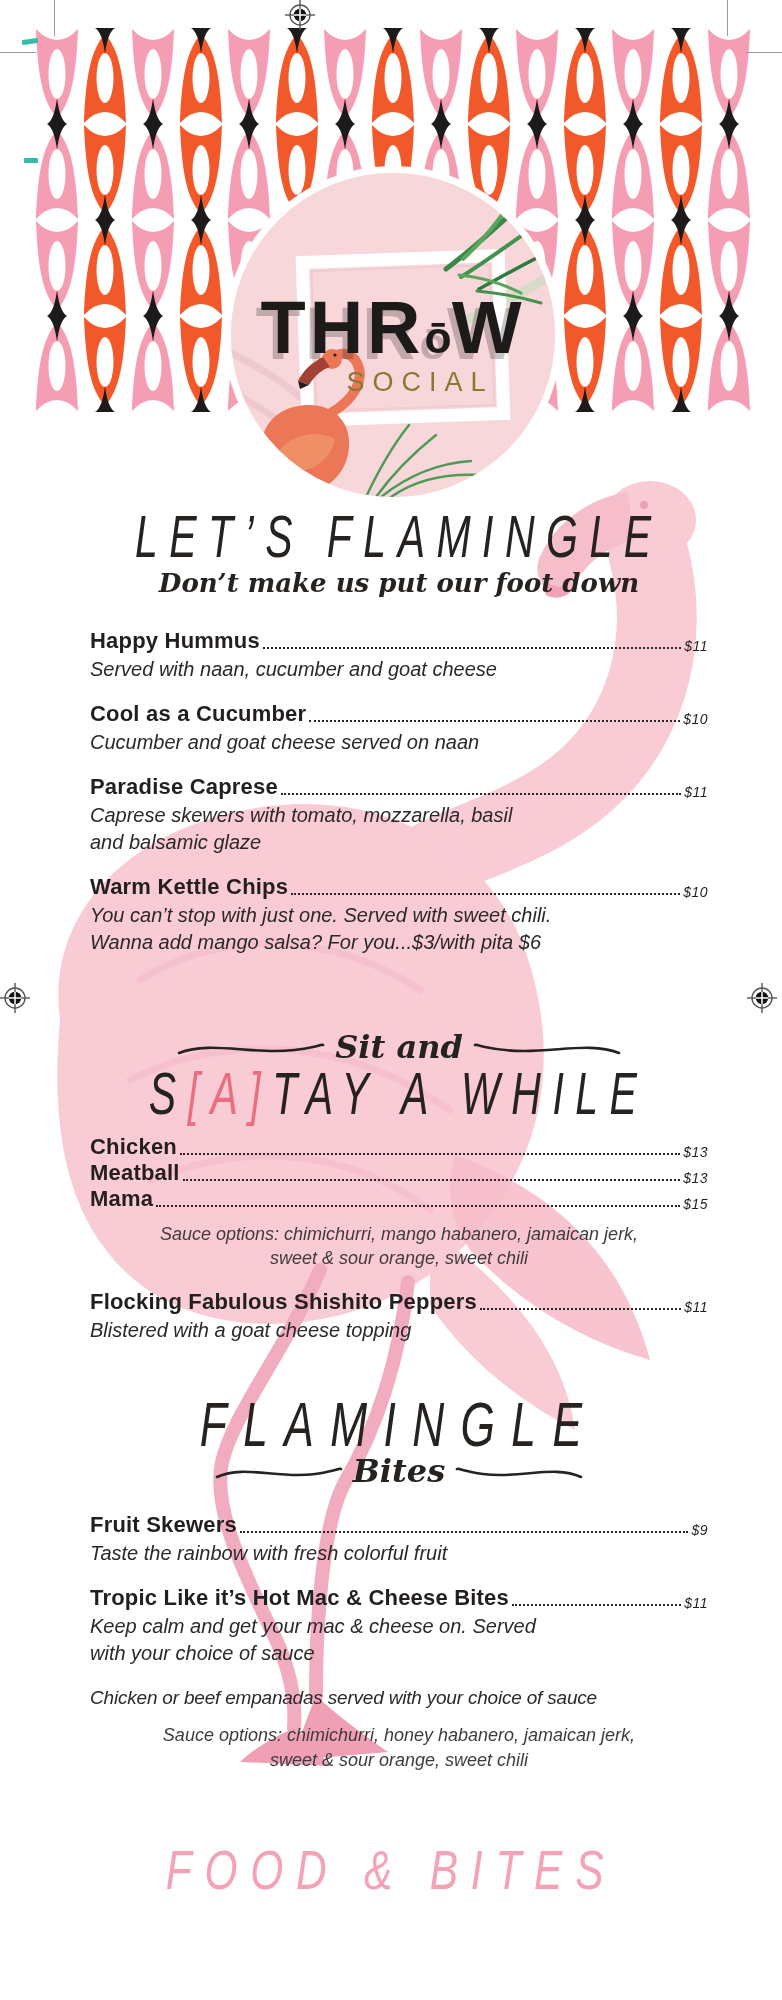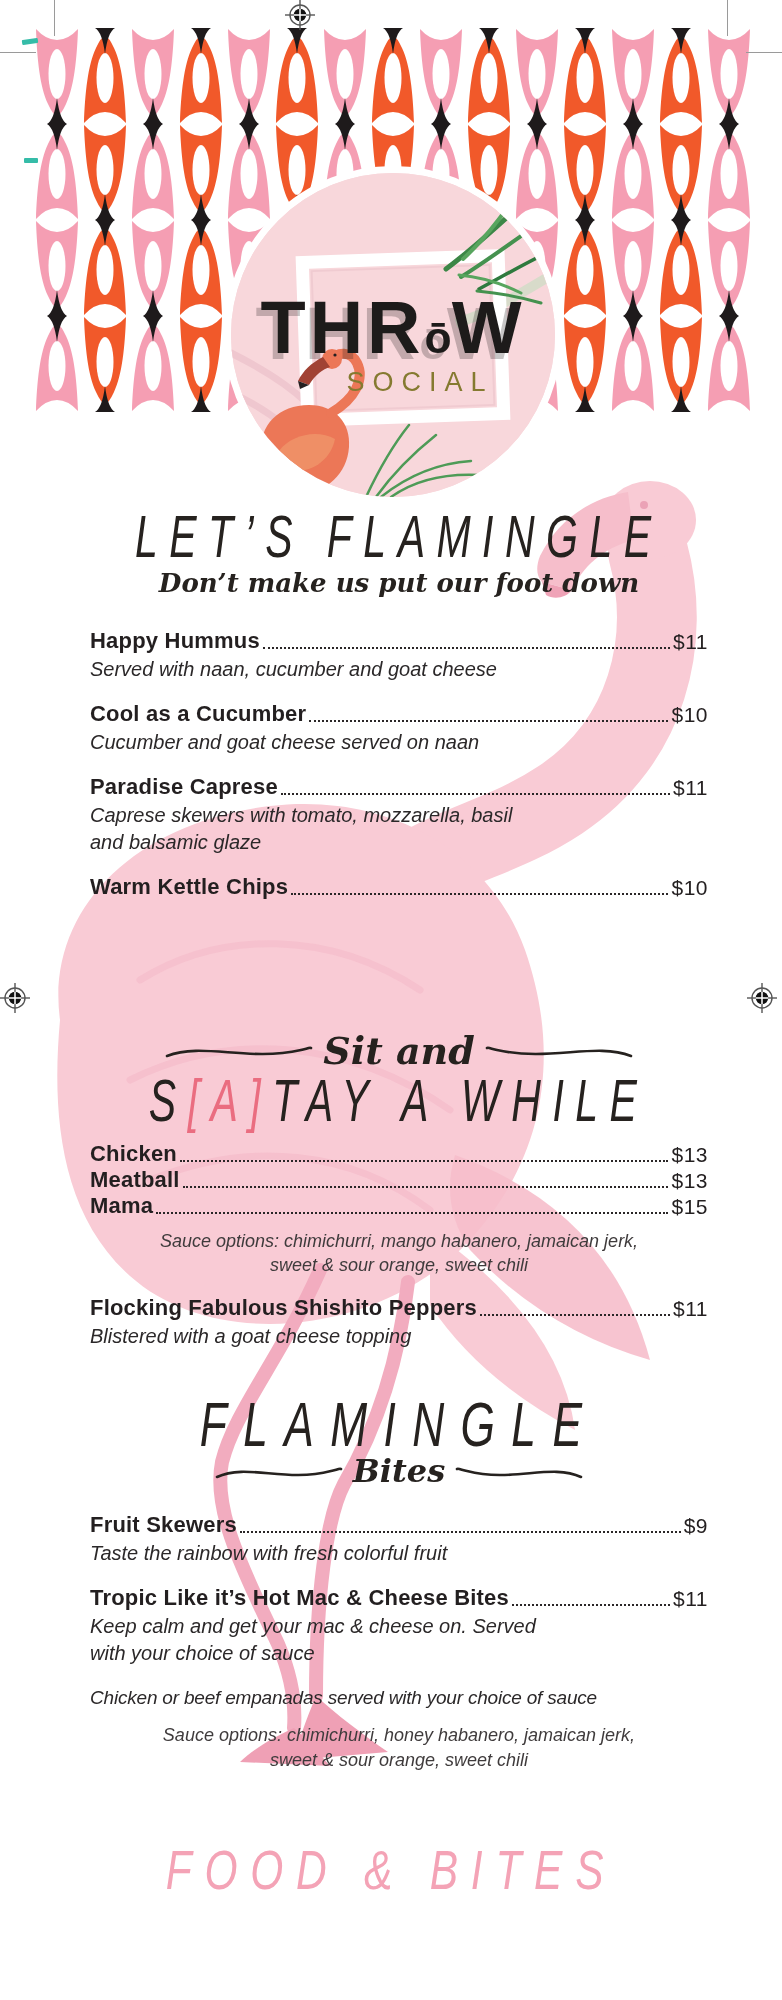--- a/index.html
+++ b/index.html
@@ -45,21 +45,21 @@
     font-family:"DejaVu Serif", serif; font-style:italic; font-weight:700;
     color:#26221F; line-height:1.1;
   }
   .tagline-row { margin-top:4px; margin-bottom:30px; text-align:center; font-size:26px; }
   .swash-row { display:flex; align-items:center; justify-content:center; gap:10px; }
   .swash { flex:0 0 auto; }
   .mirror { transform:scaleX(-1); }
   .row { display:flex; align-items:flex-end; margin-top:4px; }
   .nm { font-weight:700; font-size:22px; white-space:nowrap; letter-spacing:0.2px; }
   .lead { flex:1 1 auto; border-bottom:2.2px dotted #2A2627; margin:0 3px 5px 3px; min-width:20px; }
-  .pr { font-size:21px; white-space:nowrap; letter-spacing:0.5px; }
+  .pr { font-style:italic; font-size:14px; white-space:nowrap; letter-spacing:0.5px; }
   .desc { font-style:italic; font-size:20px; color:#2B2829; line-height:1.35; margin:2px 0 13px; max-width:460px; }
   .desc.oneline { max-width:none; white-space:nowrap; font-size:19px; letter-spacing:-0.2px; }
   .note { font-style:italic; font-size:18px; color:#3F3B3C; text-align:center; line-height:1.35; max-width:500px; margin:10px auto 0; }
   .tight .row { margin-top:0; }
   .feature { margin-top:18px; }
   .footer-wrap { position:absolute; left:0; width:782px; top:1843px; z-index:3; display:flex; justify-content:center; }
   .footer-title {
     font-style:italic; font-weight:400; font-size:50px; letter-spacing:15px;
     color:#F4A3B6; white-space:nowrap; transform:scale(0.85,1.1); line-height:1.1;
   }
@@ -192,28 +192,29 @@
       <span class="lead"></span>
       <span class="pr">$11</span>
     </div>
     <div class="desc" style="margin-bottom:18px;">Caprese skewers with tomato, mozzarella, basil and balsamic glaze</div>
 
     <div class="row">
       <span class="nm">Warm Kettle Chips</span>
       <span class="lead"></span>
       <span class="pr">$10</span>
     </div>
+    <div class="desc" style="max-width:480px;">You can’t stop with just one. Served with sweet chili. Wanna add mango salsa? For you...$3/with pita $6</div>
   </div>
 
   <div class="section" style="top:1030px;">
     <div class="swash-row">
       <svg class="swash" width="150" height="26" viewBox="0 0 150 26">
         <path d="M4,18 C40,4 84,24 138,12 C143,11 147,9 148,10" fill="none" stroke="#26221F" stroke-width="2.6" stroke-linecap="round"></path>
       </svg>
-      <span class="script" style="font-size:38px;">Sit and</span>
+      <span class="script" style="font-size:32px;">Sit and</span>
       <svg class="swash mirror" width="150" height="26" viewBox="0 0 150 26">
         <path d="M4,18 C40,4 84,24 138,12 C143,11 147,9 148,10" fill="none" stroke="#26221F" stroke-width="2.6" stroke-linecap="round"></path>
       </svg>
     </div>
     <div class="center-wrap" style="margin-top:2px;">
       <div class="big-title"><span>S</span><span class="accent">[A]</span><span>TAY A WHILE</span></div>
     </div>
 
     <div class="tight" style="margin-top:12px;">
       <div class="row">

